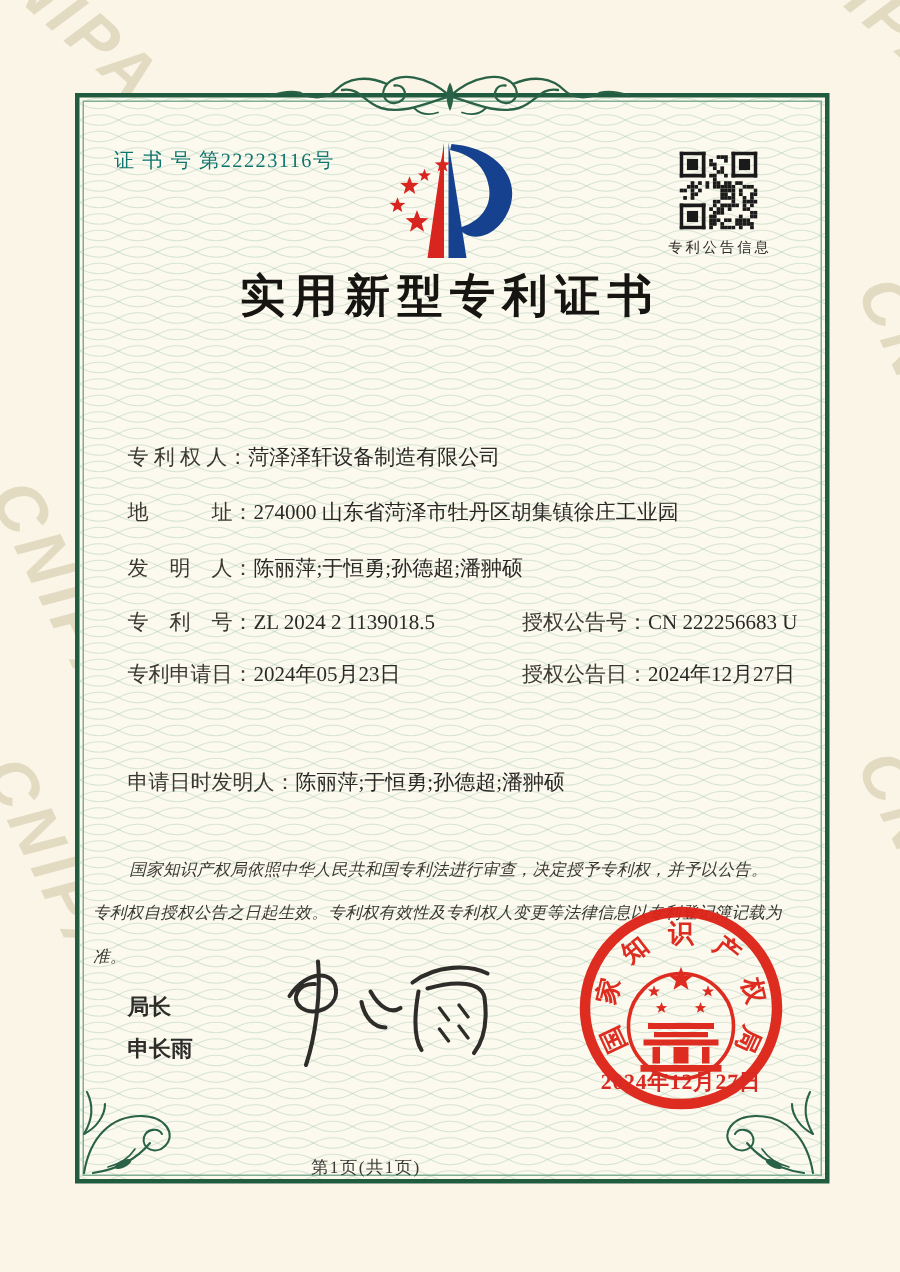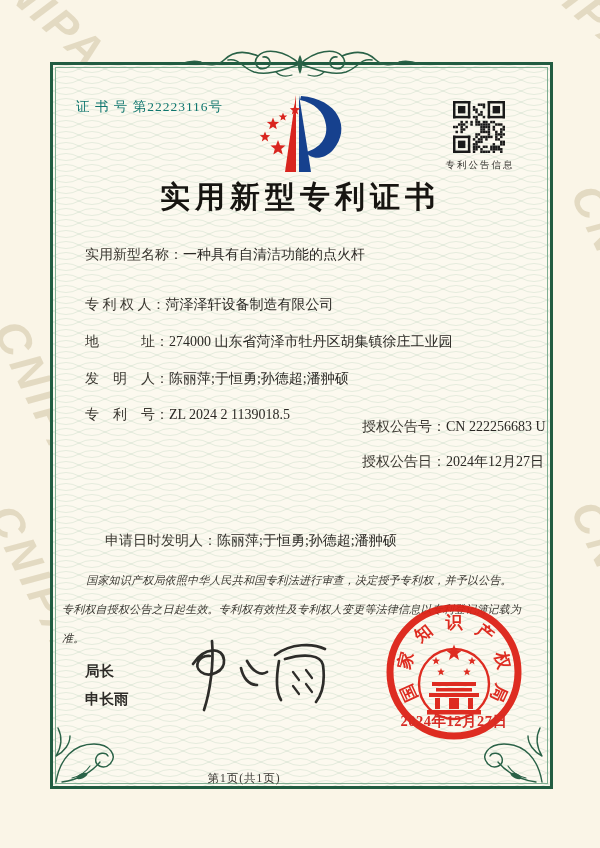--- a/index.html
+++ b/index.html
@@ -27,21 +27,21 @@
   #qr{position:absolute;left:453px;top:101px;}
   #qr-caption{position:absolute;left:441px;top:159px;width:78px;text-align:center;
               font-size:9.5px;letter-spacing:2px;color:#2e2c28;}
 
   #title{position:absolute;left:0;top:177px;width:600px;text-align:center;
          font-size:30px;font-weight:bold;letter-spacing:5px;color:#171511;}
 
   
   .row{position:absolute;left:85px;font-size:14px;white-space:nowrap;color:#3b3831;}
   .row .val{color:#2b2925;}
-  .row.rcol{left:362px;margin-top:12px;}
+  .row.rcol{left:348px;}
 
   
   #notice{position:absolute;left:62px;top:566px;width:478px;font-size:11px;
           font-style:italic;line-height:29px;color:#3a3832;letter-spacing:0.2px;}
   #notice .l1{text-indent:2.2em;}
 
   
   #commissioner-title{position:absolute;left:85px;top:662px;font-size:14.5px;font-weight:bold;
           font-family:"Liberation Sans","DejaVu Sans",sans-serif;color:#2e2c28;text-align:right;}
   #commissioner-name{position:absolute;left:85px;top:690px;font-size:14.5px;font-weight:bold;
@@ -389,42 +389,42 @@
       <rect x="0" y="34.66666666666667" width="17.333333333333336" height="2.4761904761904763" fill="#1a1a1a"></rect>
       <rect x="0" y="49.523809523809526" width="17.333333333333336" height="2.4761904761904763" fill="#1a1a1a"></rect>
       <rect x="0" y="34.66666666666667" width="2.4761904761904763" height="17.333333333333336" fill="#1a1a1a"></rect>
       <rect x="14.857142857142858" y="34.66666666666667" width="2.4761904761904763" height="17.333333333333336" fill="#1a1a1a"></rect>
       <rect x="4.9523809523809526" y="39.61904761904762" width="7.428571428571429" height="7.428571428571429" fill="#1a1a1a"></rect>
     </svg>
   <div id="qr-caption">专利公告信息</div>
 
   <div id="title">实用新型专利证书</div>
 
-  <div class="row" style="top:246px;">
-    <span class="lbl">实用新型名称：</span><span class="val">一种具有自清洁功能的点火杆</span>
-  </div>
   <div class="row" style="top:296px;">
     <span class="lbl">专 利 权 人：</span><span class="val">菏泽泽轩设备制造有限公司</span>
   </div>
   <div class="row" style="top:333px;">
     <span class="lbl">地　　　址：</span><span class="val">274000 山东省菏泽市牡丹区胡集镇徐庄工业园</span>
   </div>
   <div class="row" style="top:370px;">
     <span class="lbl">发　明　人：</span><span class="val">陈丽萍;于恒勇;孙德超;潘翀硕</span>
   </div>
   <div class="row" style="top:406px;">
     <span class="lbl">专　利　号：</span><span class="val">ZL 2024 2 1139018.5</span>
   </div>
   <div class="row rcol" style="top:406px;">
     <span class="lbl">授权公告号：</span><span class="val">CN 222256683 U</span>
   </div>
+  <div class="row" style="top:441px;">
+    <span class="lbl">专利申请日：</span><span class="val">2024年05月23日</span>
+  </div>
   <div class="row rcol" style="top:441px;">
     <span class="lbl">授权公告日：</span><span class="val">2024年12月27日</span>
   </div>
-  <div class="row" style="top:532px;margin-left:20px;">
+  <div class="row" style="top:513px;">
     <span class="lbl">申请日时发明人：</span><span class="val">陈丽萍;于恒勇;孙德超;潘翀硕</span>
   </div>
 
   <div id="notice">
     <div class="l1">国家知识产权局依照中华人民共和国专利法进行审查，决定授予专利权，并予以公告。</div>
     <div class="l2">专利权自授权公告之日起生效。专利权有效性及专利权人变更等法律信息以专利登记簿记载为准。</div>
   </div>
 
   <div id="commissioner-title">局长</div>
   <div id="commissioner-name">申长雨</div>

